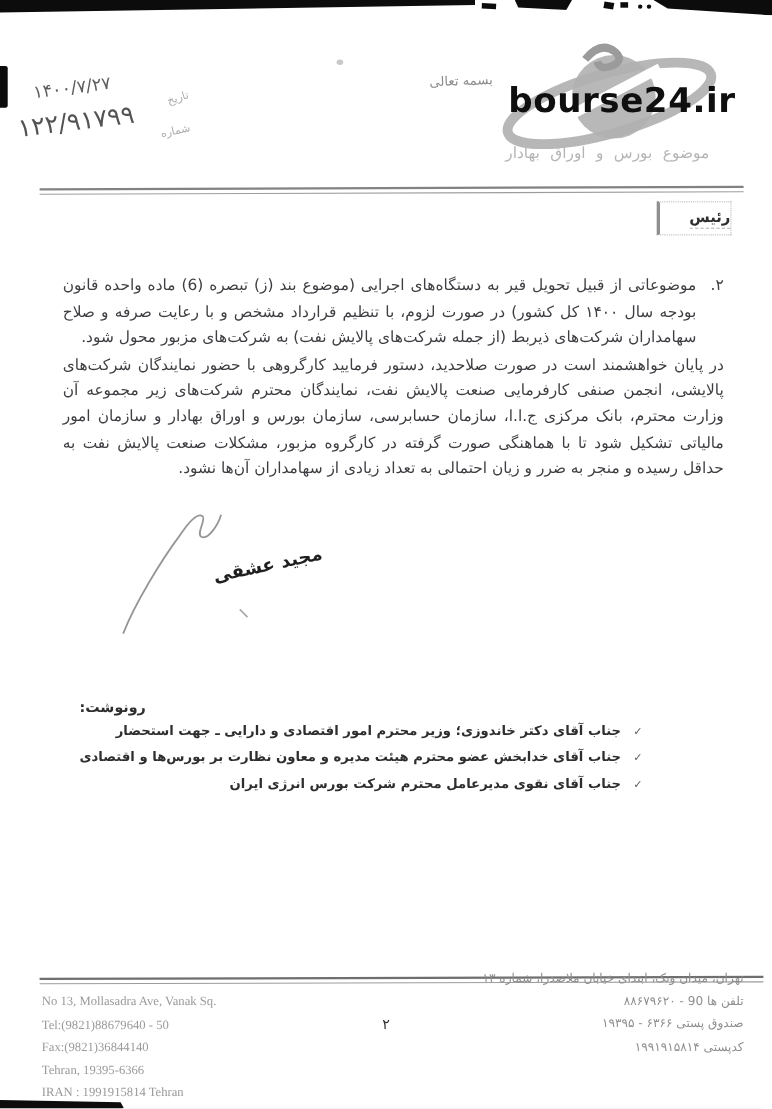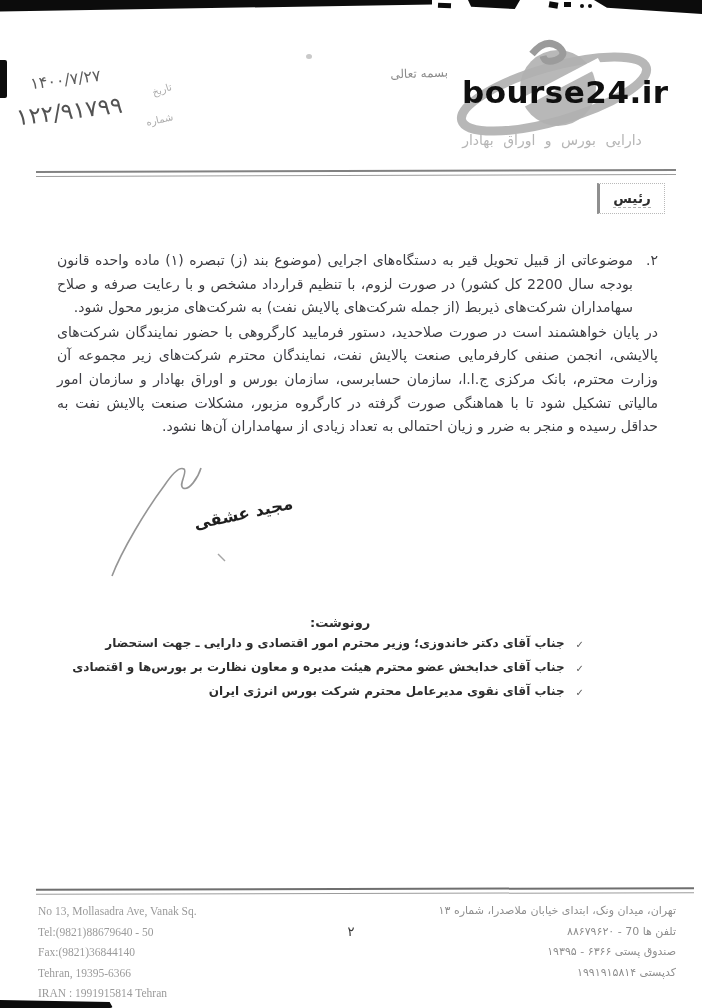--- a/index.html
+++ b/index.html
@@ -30,40 +30,40 @@
   .hdr-label{color:#adadad;font-size:10px;direction:rtl;}
   .lbl-date{left:152px;top:84px;transform:rotate(-18deg);}
   .lbl-num{left:146px;top:114px;transform:rotate(-12deg);}
   .logo{left:448px;top:32px;width:212px;height:118px;}
   .watermark{left:462px;top:74px;font-size:31px;font-weight:600;color:#0f0f0f;letter-spacing:0.5px;}
   .orgname{left:450px;top:132px;width:204px;text-align:center;color:#b5b5b5;font-size:14px;direction:rtl;word-spacing:5px;}
   .rule{height:3px;border-top:2px solid #828282;border-bottom:1px solid #9c9c9c;}
   .rule-top{left:36px;top:170px;width:640px;transform:rotate(-0.2deg);}
   .rule-bottom{left:36px;top:888px;width:658px;transform:rotate(-0.15deg);border-top-color:#6f6f6f;}
   .rolebox{left:597px;top:183px;width:64px;height:29px;border:1px dotted #b9b9b9;border-left:3px solid #8f8f8f;
-    display:flex;align-items:center;justify-content:center;direction:rtl;}
+    display:flex;align-items:center;direction:rtl;}
   .rolebox span{font-weight:bold;font-size:13.5px;color:#2d2d2d;border-bottom:1px dashed #b0b0b0;padding-bottom:1px;}
   
   .body-block{left:57px;right:44px;top:249px;direction:rtl;text-align:justify;
     font-size:14px;line-height:23.6px;color:#3d3d42;}
   .li-row{display:flex;gap:13px;}
   .li-marker{flex:none;}
   .li-text{flex:1;}
   .closing{margin-top:1px;}
   
   .sig-svg{left:100px;top:458px;width:150px;height:125px;}
   .sig-name{left:193px;top:504px;font-size:16.5px;font-weight:bold;color:#1f1f1f;direction:rtl;transform:rotate(-12deg);letter-spacing:.5px;}
   
-  .cc{right:94px;top:615px;direction:rtl;text-align:center;color:#2e2e2e;white-space:nowrap;}
+  .cc{right:94px;top:636px;direction:rtl;text-align:left;color:#2e2e2e;white-space:nowrap;}
   .cc-label{font-weight:bold;font-size:13px;margin-bottom:5px;}
   .cc-row{display:flex;gap:11px;padding-right:24px;font-size:12px;font-weight:bold;line-height:16px;margin-bottom:6px;align-items:flex-start;}
   .cc-check{color:#5a5a5a;font-size:10px;font-weight:normal;padding-top:2px;}
   
   .pagenum{left:0;right:0;top:924px;text-align:center;font-size:13px;color:#333;}
-  .f-fa{right:26px;top:901px;direction:rtl;text-align:right;font-size:11px;line-height:20.6px;color:#8e8e8e;}
+  .f-fa{right:26px;top:880px;direction:rtl;text-align:right;font-size:11px;line-height:20.6px;color:#8e8e8e;}
   .f-en{left:38px;top:901px;font-family:"Liberation Serif",serif;font-size:11.5px;line-height:20.6px;color:#9a9a9a;}
 </style>
 </head>
 <body>
 
 <div id="page">
 
   <div class="abs art art-top-main"></div>
   <div class="abs art art-top-dash"></div>
   <div class="abs art art-top-blob2"></div>
@@ -83,32 +83,32 @@
   <div class="abs hand hand-num">۱۲۲/۹۱۷۹۹</div>
   <div class="abs hdr-label lbl-num">شماره</div>
 
   <svg class="abs logo" viewBox="0 0 212 118" aria-hidden="true">
     <ellipse cx="106" cy="62" rx="96" ry="27" fill="none" stroke="#aaaaaa" stroke-width="9" transform="rotate(-16 106 62)" opacity="0.85"></ellipse>
     <circle cx="110" cy="56" r="38" fill="#b0b0b0" opacity="0.9"></circle>
     <path d="M72 72 Q 110 52 152 30" stroke="#ffffff" stroke-width="9" fill="none"></path>
     <path d="M84 22 q 14 -17 27 -7 q 9 8 -3 13 q -11 4 -13 -4" fill="none" stroke="#9b9b9b" stroke-width="7"></path>
   </svg>
   <div class="abs watermark">bourse24.ir</div>
-  <div class="abs orgname">دارایی بورس و اوراق بهادار</div>
+  <div class="abs orgname">موضوع بورس و اوراق بهادار</div>
 
   <div class="abs rule rule-top"></div>
 
   <div class="abs rolebox">
     <span>رئیس</span>
   </div>
 
   <div class="abs body-block">
     <div class="li-row">
       <span class="li-marker">۲.</span>
-      <div class="li-text">موضوعاتی از قبیل تحویل قیر به دستگاه‌های اجرایی (موضوع بند (ز) تبصره (۱) ماده واحده قانون بودجه سال 2200 کل کشور) در صورت لزوم، با تنظیم قرارداد مشخص و با رعایت صرفه و صلاح سهامداران شرکت‌های ذیربط (از جمله شرکت‌های پالایش نفت) به شرکت‌های مزبور محول شود.</div>
+      <div class="li-text">موضوعاتی از قبیل تحویل قیر به دستگاه‌های اجرایی (موضوع بند (ز) تبصره (6) ماده واحده قانون بودجه سال ۱۴۰۰ کل کشور) در صورت لزوم، با تنظیم قرارداد مشخص و با رعایت صرفه و صلاح سهامداران شرکت‌های ذیربط (از جمله شرکت‌های پالایش نفت) به شرکت‌های مزبور محول شود.</div>
     </div>
     <div class="closing">در پایان خواهشمند است در صورت صلاحدید، دستور فرمایید کارگروهی با حضور نمایندگان شرکت‌های پالایشی، انجمن صنفی کارفرمایی صنعت پالایش نفت، نمایندگان محترم شرکت‌های زیر مجموعه آن وزارت محترم، بانک مرکزی ج.ا.ا، سازمان حسابرسی، سازمان بورس و اوراق بهادار و سازمان امور مالیاتی تشکیل شود تا با هماهنگی صورت گرفته در کارگروه مزبور، مشکلات صنعت پالایش نفت به حداقل رسیده و منجر به ضرر و زیان احتمالی به تعداد زیادی از سهامداران آن‌ها نشود.</div>
   </div>
 
   <svg class="abs sig-svg" viewBox="0 0 150 125" aria-hidden="true">
     <path d="M12 118 C 22 92, 46 52, 64 28 C 70 19, 79 8, 84 11 C 88 14, 78 27, 83 30 C 89 33, 98 20, 101 10" fill="none" stroke="#8a8a8a" stroke-width="1.6" opacity="0.9"></path>
     <path d="M118 96 l 7 7" fill="none" stroke="#a5a5a5" stroke-width="1.4"></path>
   </svg>
   <div class="abs sig-name">مجید عشقی</div>
 
@@ -126,21 +126,21 @@
       <span class="cc-check">✓</span>
       <span>جناب آقای نقوی مدیرعامل محترم شرکت بورس انرژی ایران</span>
     </div>
   </div>
 
   <div class="abs rule rule-bottom"></div>
   <div class="abs pagenum">۲</div>
 
   <div class="abs f-fa">
     <div>تهران، میدان ونک، ابتدای خیابان ملاصدرا، شماره ۱۳</div>
-    <div>تلفن ها 70 - ۸۸۶۷۹۶۲۰</div>
+    <div>تلفن ها 90 - ۸۸۶۷۹۶۲۰</div>
     <div>صندوق پستی ۶۳۶۶ - ۱۹۳۹۵</div>
     <div>کدپستی ۱۹۹۱۹۱۵۸۱۴</div>
   </div>
 
   <div class="abs f-en">
     <div>No 13, Mollasadra Ave, Vanak Sq.</div>
     <div>Tel:(9821)88679640 - 50</div>
     <div>Fax:(9821)36844140</div>
     <div>Tehran, 19395-6366</div>
     <div>IRAN : 1991915814 Tehran</div>

